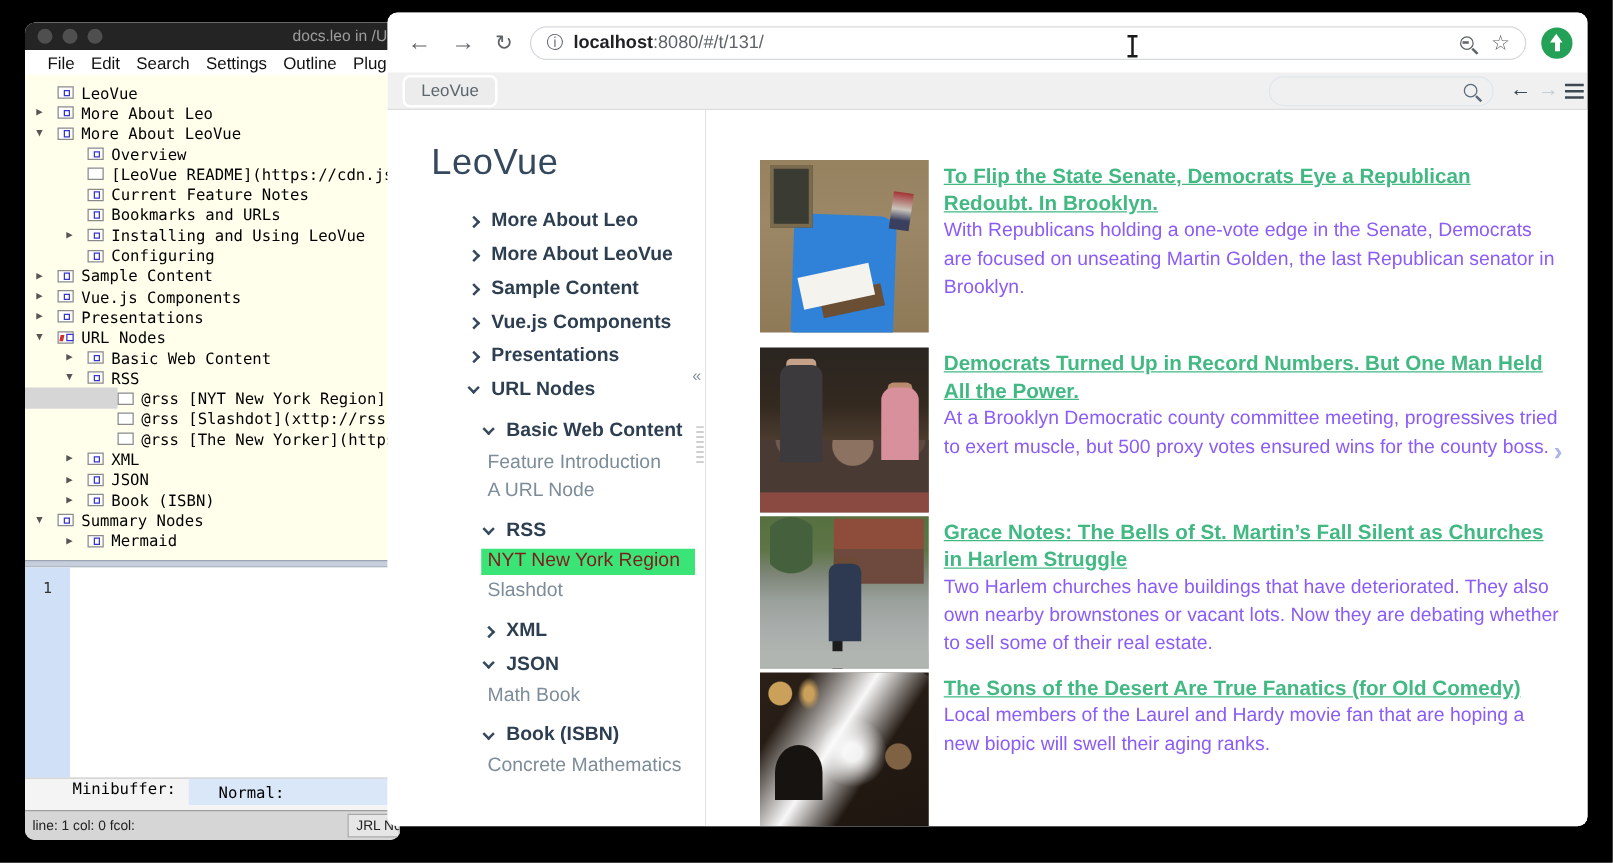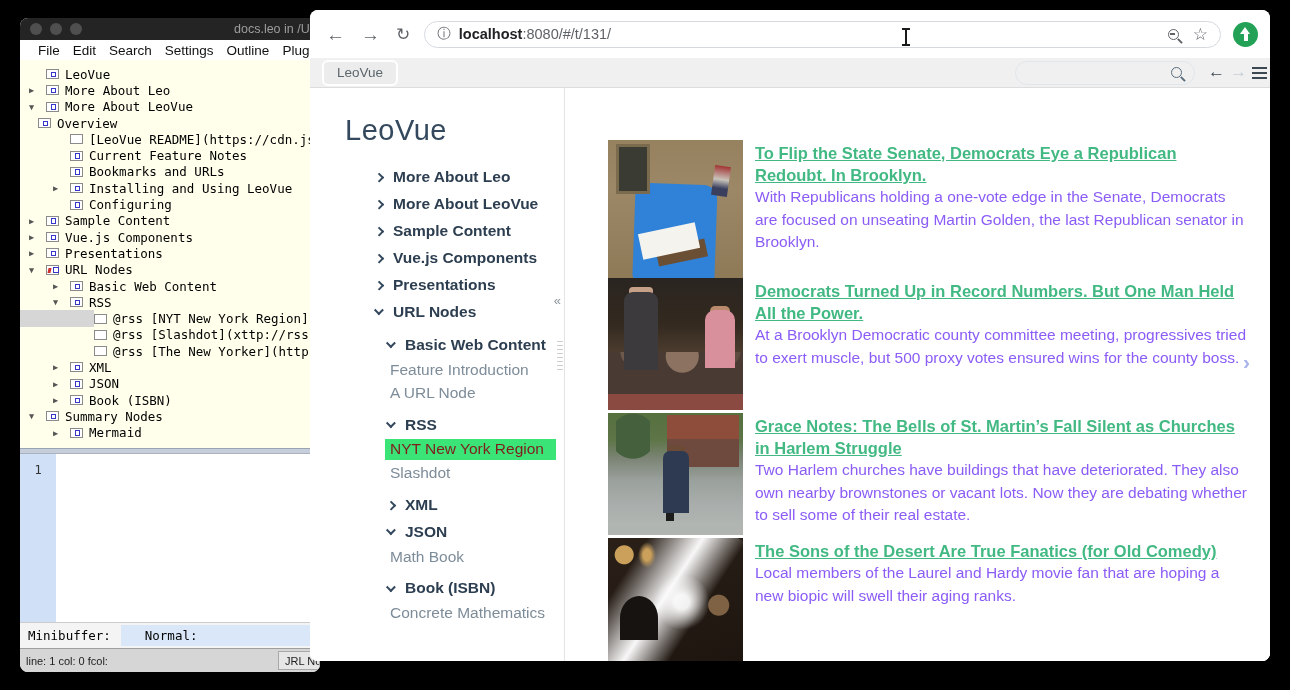--- a/index.html
+++ b/index.html
@@ -29,22 +29,22 @@
   .ibox.box::after,.ibox.clone::after{content:"";position:absolute;left:3.5px;top:1.5px;width:3.5px;
     height:3.5px;border:1.5px solid #3636c8;background:#fff;}
   .ibox.clone::after{left:6px;}
   .ibox.clone::before{content:"";position:absolute;left:1px;top:2px;width:3px;height:5px;
     background:#cf2f2f;transform:skewX(-12deg);}
   .trow .lbl{position:relative;}
   .leo-divider{height:6px;background:#c6cedb;border-top:1px solid #9aa4b2;border-bottom:1px solid #aab2be;}
   .leo-body{display:flex;height:168px;background:#fff;}
   .gutter{width:36px;background:#cfe0f7;color:#333;font-size:12px;text-align:center;padding-top:9px;flex:none;}
   .bodytext{flex:1;}
-  .minibuffer{height:26px;background:#f4f4f4;display:flex;align-items:center;font-size:12.5px;color:#000;
-    border-top:1px solid #ccc;}
+  .minibuffer{height:26px;background:#f4f4f4;display:flex;align-items:flex-start;font-size:12.5px;color:#000;
+    border-top:1px solid #ccc;padding-left:30px;}
   .mb-label{padding-left:8px;flex:none;}
   .mb-field{margin-left:10px;margin-right:2px;background:#d9e7f8;flex:1;height:21px;line-height:21px;
     padding-left:24px;}
   .statusbar{height:24px;background:#d6d6d6;border-top:1px solid #9e9e9e;
     font-family:"Liberation Sans",sans-serif;font-size:11px;color:#222;display:flex;align-items:center;
     padding-left:6px;position:relative;}
   .status-right{position:absolute;left:258px;top:2px;bottom:2px;right:0;background:#e6e6e6;
     border:1px solid #a8a8a8;padding:0 6px;line-height:18px;white-space:nowrap;overflow:hidden;}
 
   
@@ -188,21 +188,21 @@
       <div class="trow" style="padding-left: 8px;">
     <span class="arr">▶</span>
     <span class="ibox box"></span>
     <span class="lbl">More About Leo</span>
   </div>
       <div class="trow" style="padding-left: 8px;">
     <span class="arr">▼</span>
     <span class="ibox box"></span>
     <span class="lbl">More About LeoVue</span>
   </div>
-      <div class="trow" style="">
+      <div class="trow" style="padding-left: 32px;">
     <span class="arr"></span>
     <span class="ibox box"></span>
     <span class="lbl">Overview</span>
   </div>
       <div class="trow" style="padding-left: 32px;">
     <span class="arr"></span>
     <span class="ibox plain"></span>
     <span class="lbl">[LeoVue README](https://cdn.js</span>
   </div>
       <div class="trow" style="padding-left: 32px;">
@@ -411,21 +411,21 @@
           <div class="srow leaf d2">
 
     <span class="slbl">Concrete Mathematics</span>
   </div>
         </div>
       <span class="collapse-handle">«</span>
       <span class="drag-dots"></span>
     </div>
     <div class="main" id="feed">
       <span class="pager">›</span>
-    <div class="feeditem" style="top: 52px; height: 138px;">
+    <div class="feeditem" style="top: 40px; height: 138px;">
     <div class="ph ph1" title="Man in blue jacket reading papers outside a brick building with an American flag" style="height: 138px;">
             <i class="a"></i>
             <i class="b"></i>
           </div>
     <div class="ftext">
       <a class="ftitle">To Flip the State Senate, Democrats Eye a Republican Redoubt. In Brooklyn.</a>
       <div class="fsummary">With Republicans holding a one-vote edge in the Senate, Democrats are focused on unseating Martin Golden, the last Republican senator in Brooklyn.</div>
     </div>
   </div>
         <div class="feeditem" style="top: 190px; height: 132px;">

